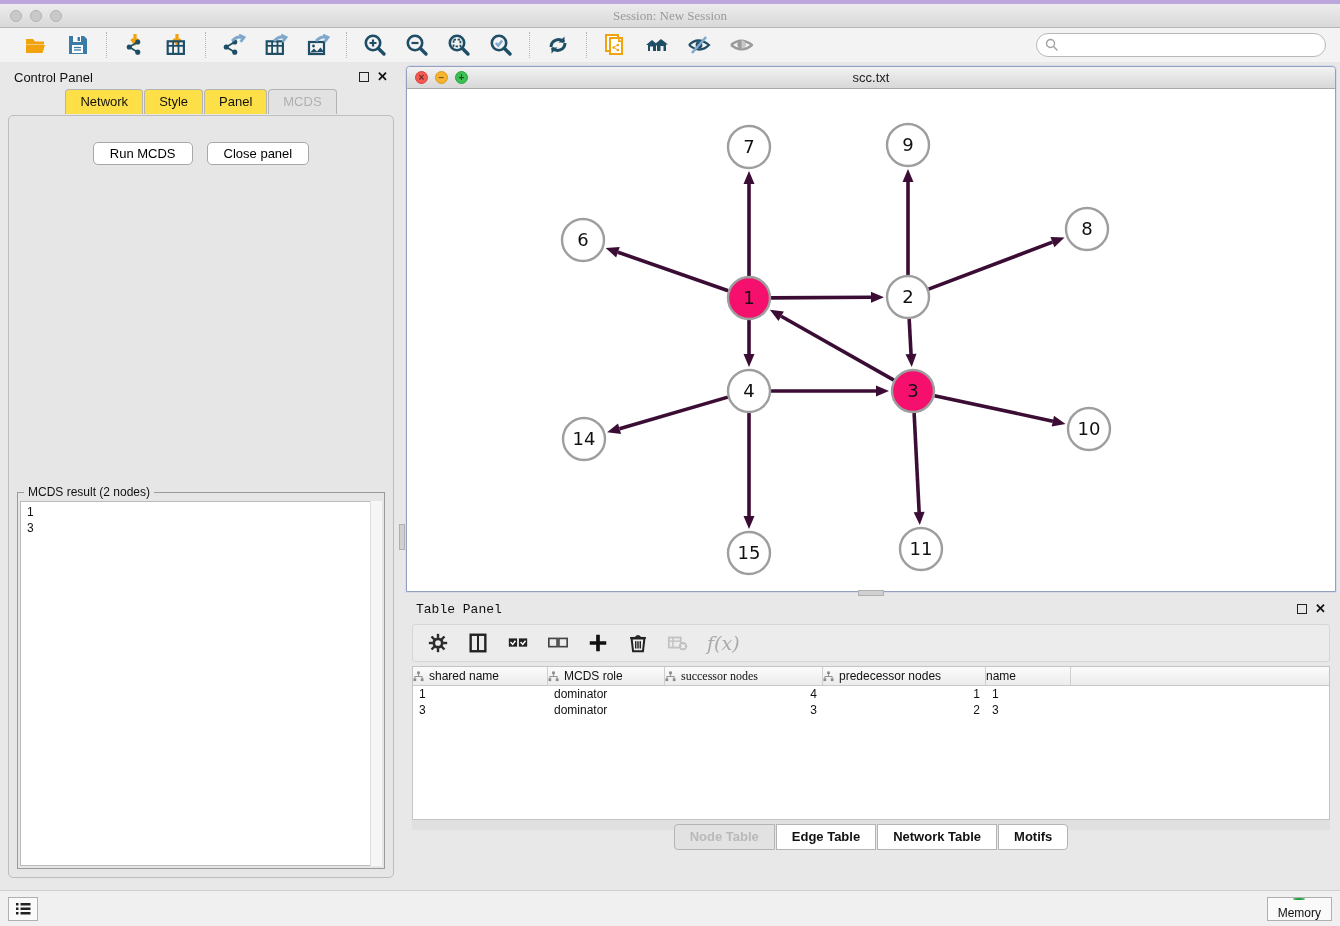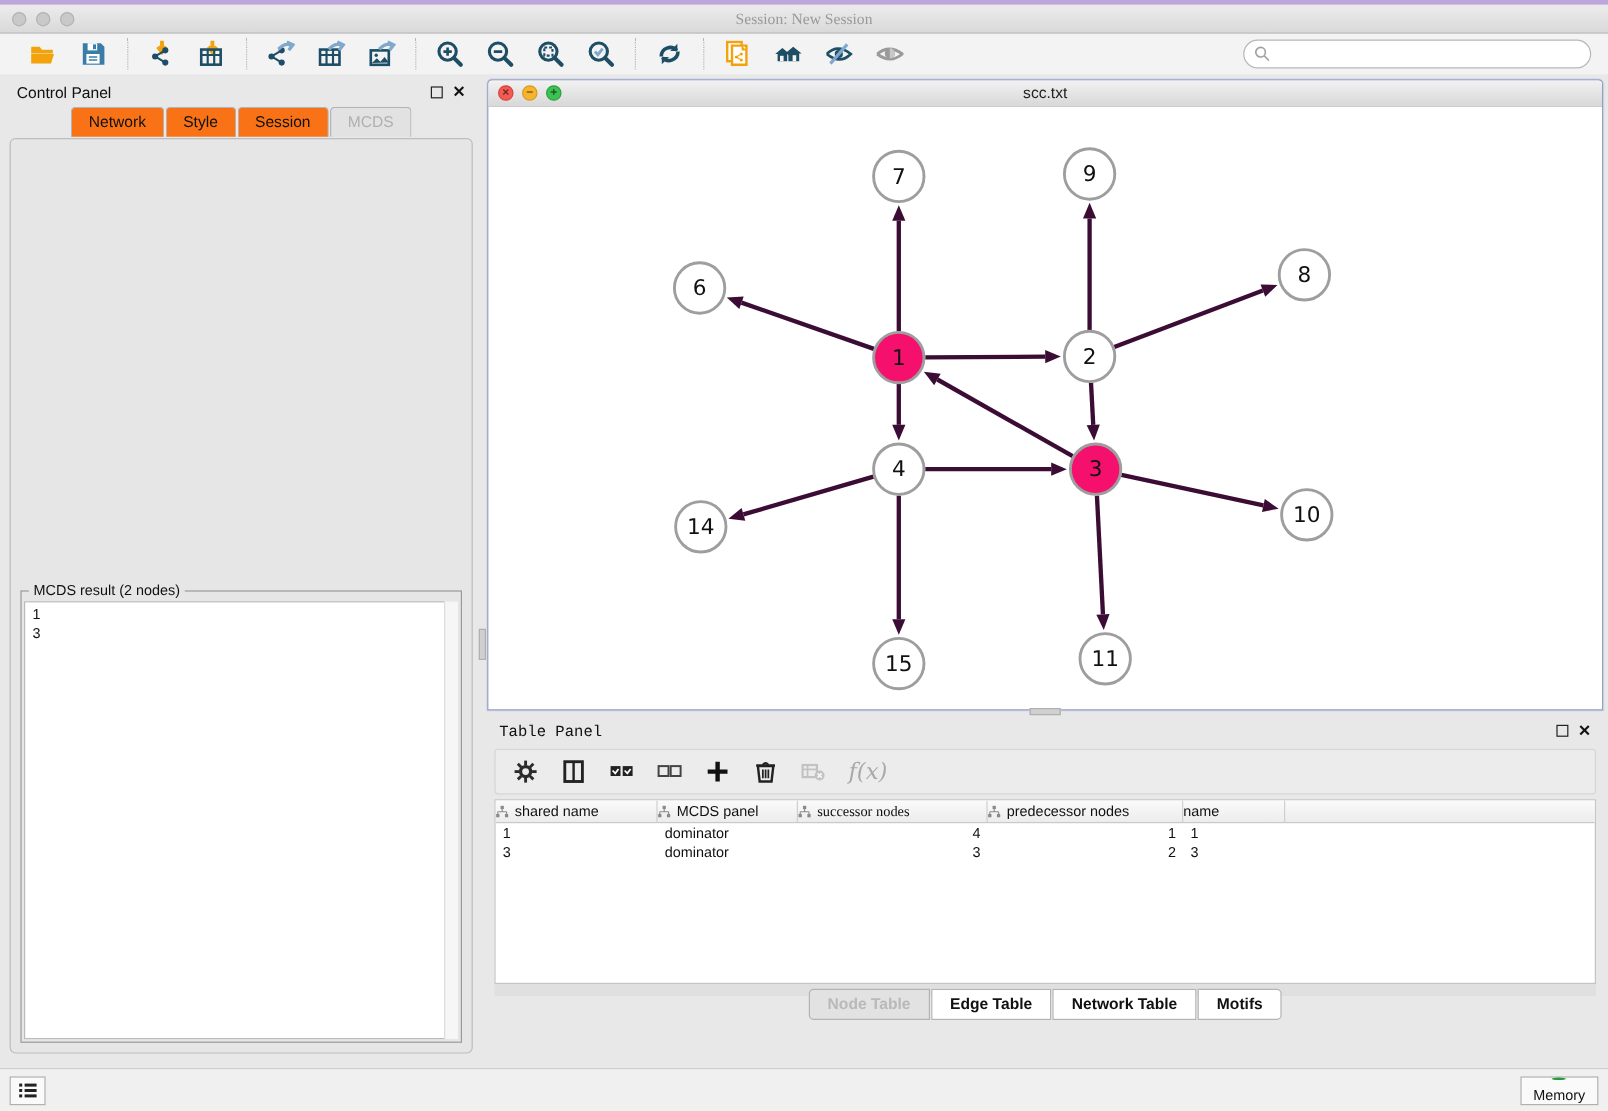--- a/index.html
+++ b/index.html
@@ -29,21 +29,21 @@
   .content { position:absolute; top:62px; left:0; right:0; bottom:36px; }
 
   
   .control-panel { position:absolute; left:4px; top:4px; width:394px; bottom:4px; }
   .cp-header { height:22px; display:flex; align-items:center; padding:0 10px; }
   .cp-header .cp-title { flex:1; font-size:13px; }
   .win-btns { display:flex; gap:8px; align-items:center; }
   .float-icon { width:10px; height:10px; border:1.5px solid #222; }
   .close-icon { font-size:13px; font-weight:bold; color:#111; line-height:10px; cursor:pointer; }
   .cp-tabs { display:flex; justify-content:center; gap:1px; position:relative; top:1px; }
-  .tab { padding:4px 14px 5px; background:#f97316; border:1px solid #b4b4b4; border-bottom:none;
+  .tab { padding:4px 14px 5px; background:#fde047; border:1px solid #b4b4b4; border-bottom:none;
     border-radius:4px 4px 0 0; font-size:13px; cursor:pointer; }
   .tab.selected { background:#e2e2e2; color:#b0b0b0; }
   .cp-body { position:absolute; top:49px; left:4px; right:4px; bottom:8px;
     background:#e6e6e6; border:1px solid #bdbdbd; border-radius:5px; padding:14px 8px 8px; }
   .opt-label { text-align:center; margin-top:10px; }
   .criterion { margin:12px auto 0; width:310px; height:23px; background:#fff; border:1px solid #a8a8a8;
     border-radius:4px; display:flex; align-items:center; padding:0 6px 0 10px; cursor:pointer; }
   .criterion .val { flex:1; font-size:13px; }
   .stepper { display:flex; flex-direction:column; gap:2px; align-items:center; }
   .stepper i { width:0; height:0; border-left:4px solid transparent; border-right:4px solid transparent; }
@@ -303,24 +303,28 @@
     <div class="cp-header">
       <span class="cp-title">Control Panel</span>
       <span class="win-btns">
         <span class="float-icon"></span>
         <span class="close-icon">✕</span>
       </span>
     </div>
     <div class="cp-tabs" id="cp-tabs">
         <div class="tab">Network</div>
         <div class="tab">Style</div>
-        <div class="tab">Session</div>
+        <div class="tab">Panel</div>
         <div class="tab selected">MCDS</div>
       </div>
     <div class="cp-body">
+      <div class="cp-buttons">
+        <button class="btn">Run MCDS</button>
+        <button class="btn">Close panel</button>
+      </div>
       <div class="result-box">
         <span class="result-legend">MCDS result (2 nodes)</span>
         <div class="result-inner" id="result-lines">1
 3</div>
         <div class="result-scroll"></div>
       </div>
     </div>
   </div>
 
   <div class="net-window">
@@ -499,21 +503,21 @@
             </svg>
             <span>shared name</span>
           </div>
           <div class="th" style="width: 117px;">
             <svg width="11" height="11" viewBox="0 0 12 12">
               <rect x="4.5" y="0.5" width="3" height="3" fill="#8a8a8a"></rect>
               <path d="M6 3.5 v2.5 M2 6 h8 M2 6 v2 M10 6 v2" stroke="#8a8a8a" fill="none" stroke-width="1"></path>
               <rect x="0.5" y="8" width="3" height="3" fill="#8a8a8a"></rect>
               <rect x="8.5" y="8" width="3" height="3" fill="#8a8a8a"></rect>
             </svg>
-            <span>MCDS panel</span>
+            <span>MCDS role</span>
           </div>
           <div class="th" style="width: 158px; font-family: Liberation Serif, serif;">
             <svg width="11" height="11" viewBox="0 0 12 12">
               <rect x="4.5" y="0.5" width="3" height="3" fill="#8a8a8a"></rect>
               <path d="M6 3.5 v2.5 M2 6 h8 M2 6 v2 M10 6 v2" stroke="#8a8a8a" fill="none" stroke-width="1"></path>
               <rect x="0.5" y="8" width="3" height="3" fill="#8a8a8a"></rect>
               <rect x="8.5" y="8" width="3" height="3" fill="#8a8a8a"></rect>
             </svg>
             <span>successor nodes</span>
           </div>

